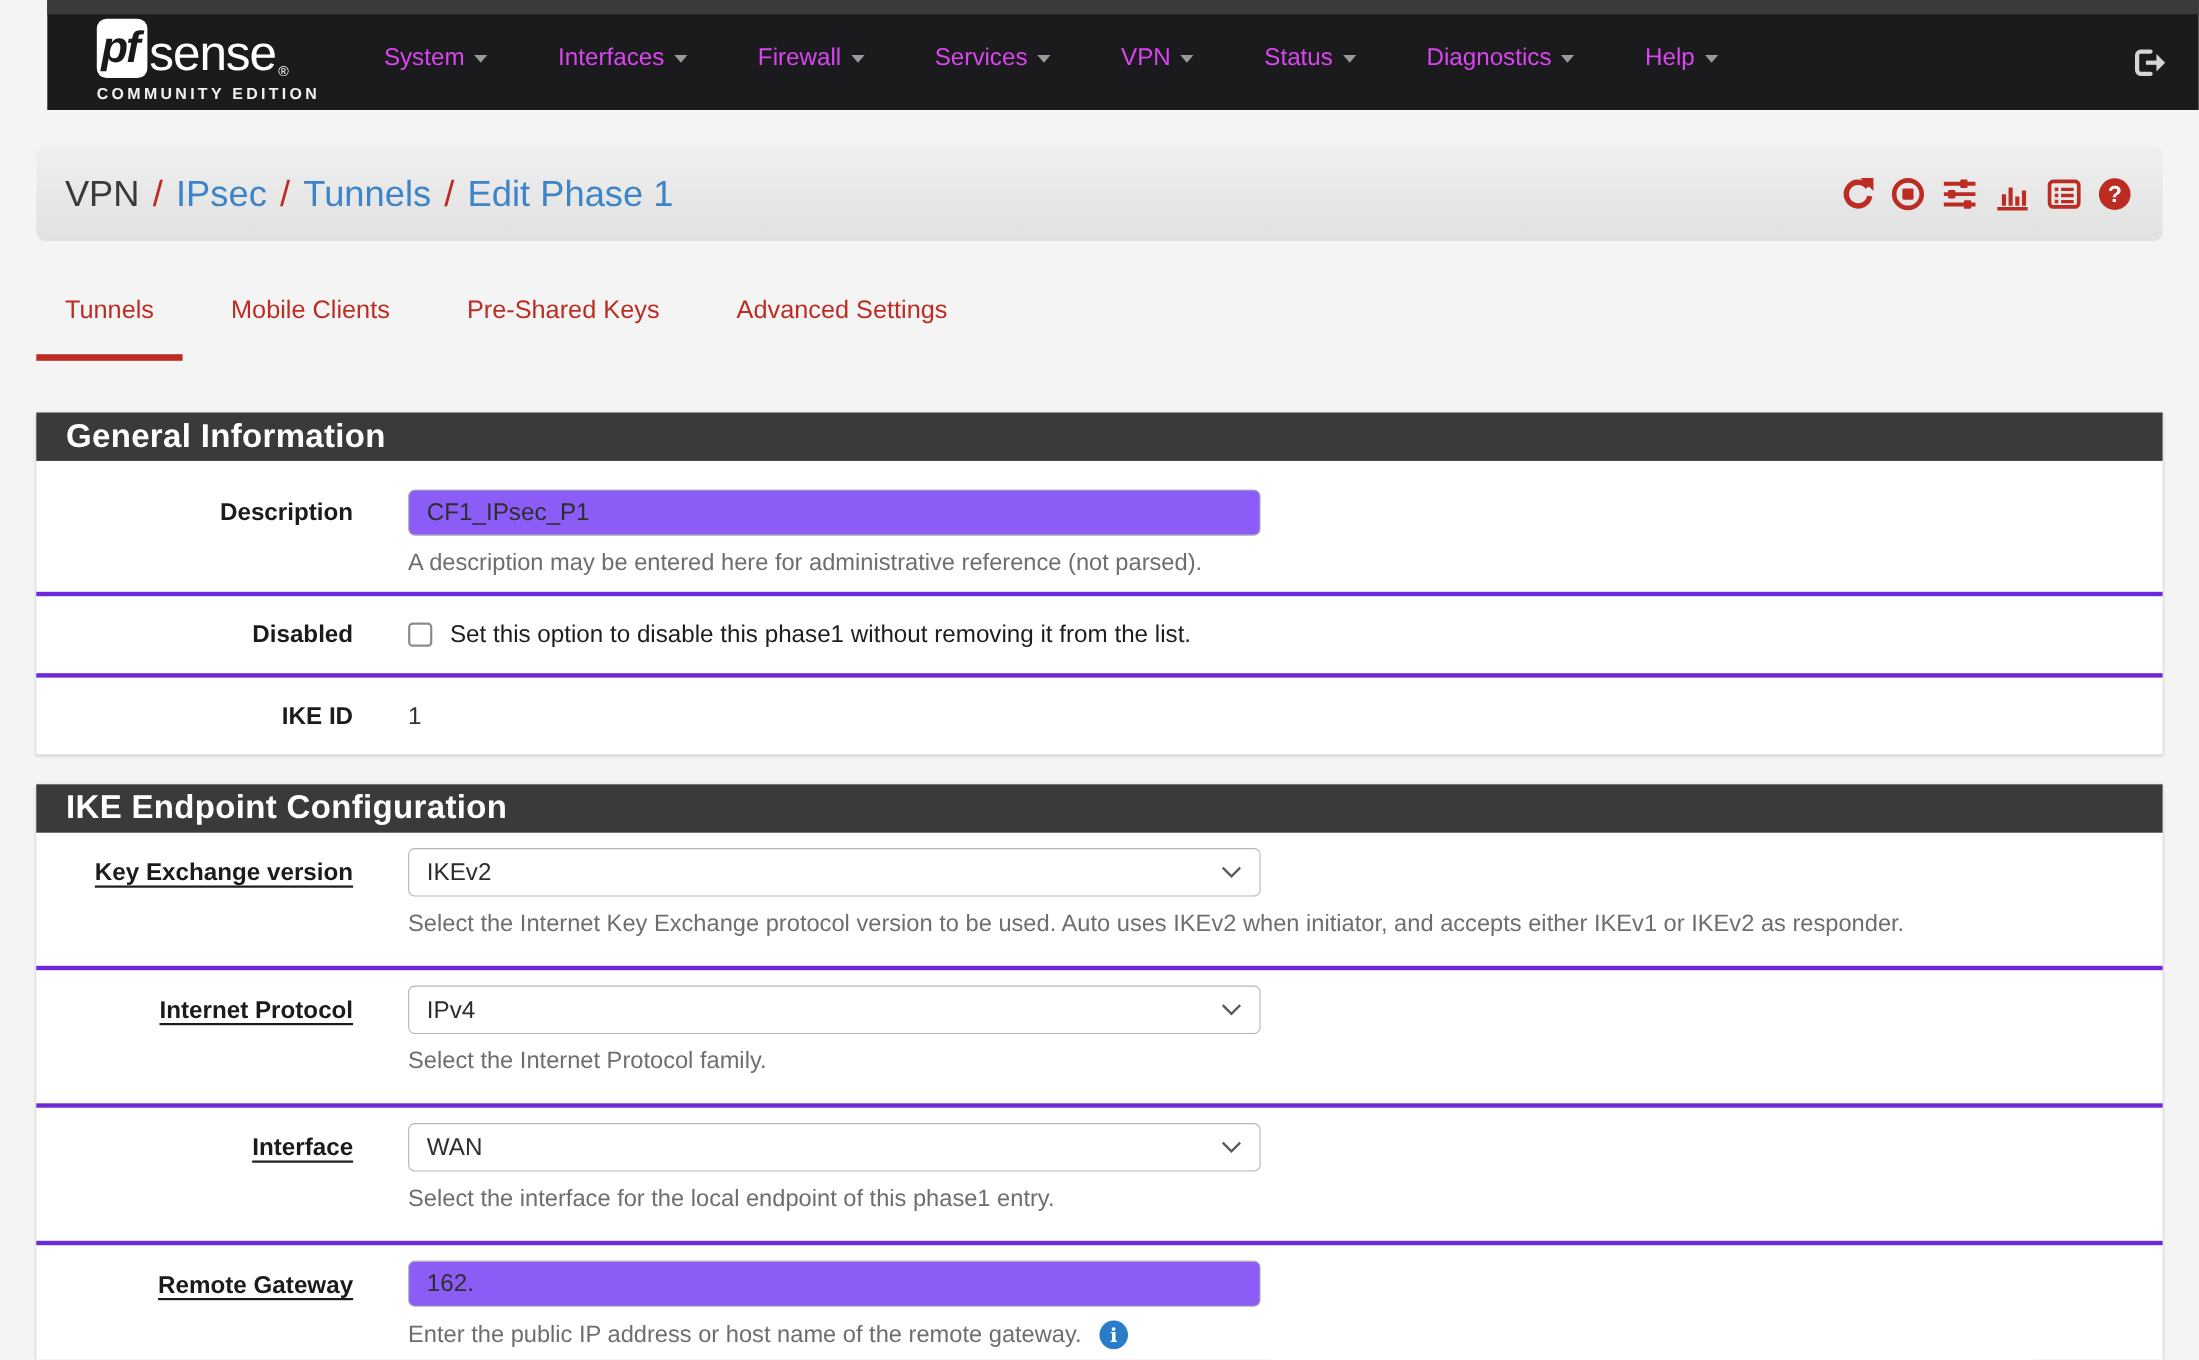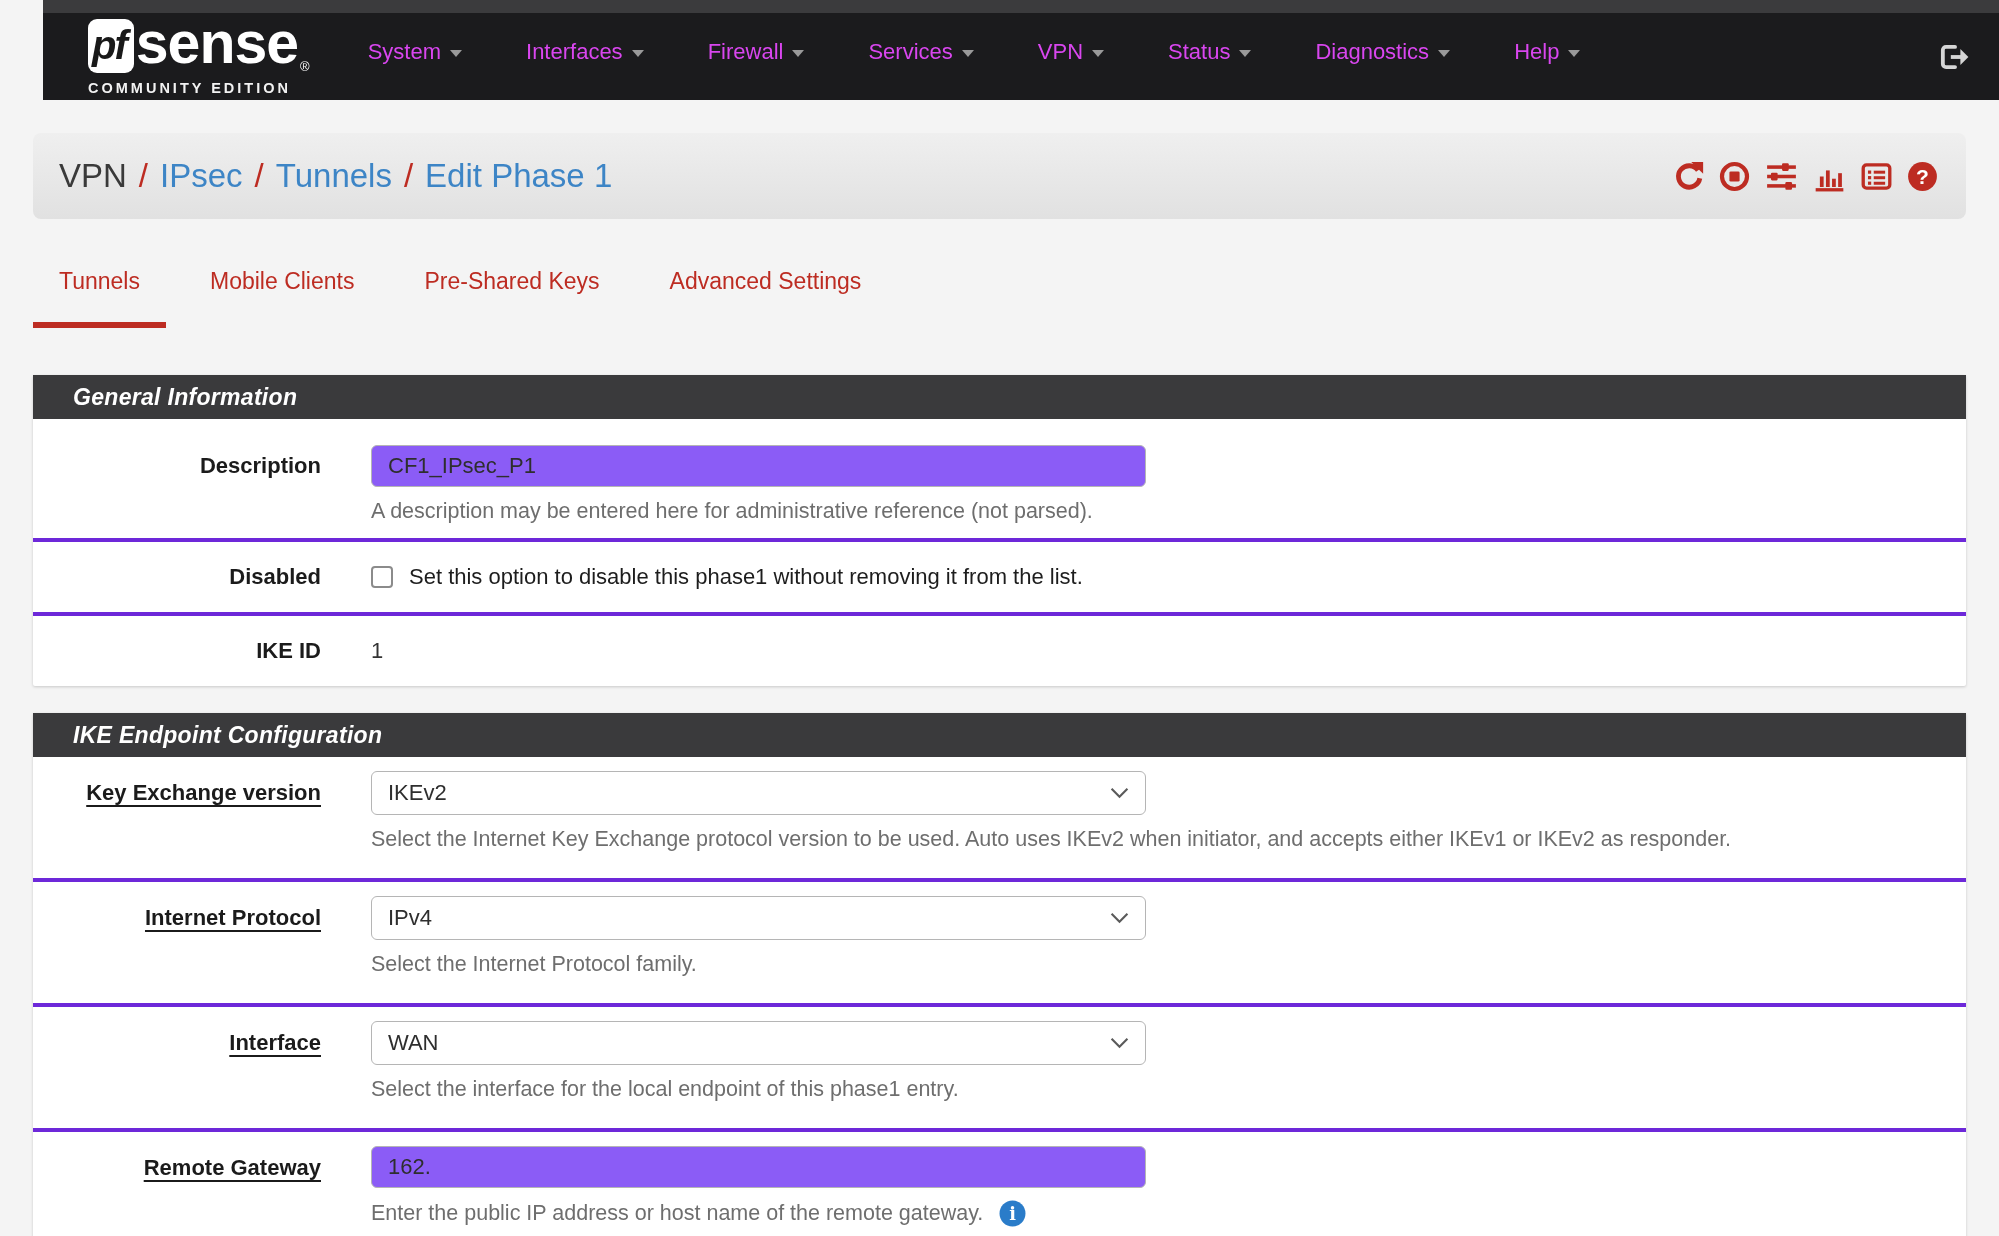--- a/index.html
+++ b/index.html
@@ -18,21 +18,21 @@
   
   .navbar{height:100px;background:var(--navbar-bg);position:relative;display:flex;align-items:center;margin-left:43px;}
   .navbar-topstrip{position:absolute;top:0;left:0;right:0;height:13px;background:#3b3b3d;}
   .brand{margin-left:45px;margin-top:10px;display:flex;flex-direction:column;}
   .brand-row{display:flex;align-items:flex-end;line-height:1;}
   .pf-box{
     background:#fff;color:#191919;border-radius:9px;
     font-weight:bold;font-style:italic;font-size:40px;
     padding:6px 8px 8px 4px;letter-spacing:-2px;
   }
-  .brand-sense{color:#fff;font-weight:bold;font-size:59px;letter-spacing:-1px;margin-left:2px;}
+  .brand-sense{color:#fff;font-weight:normal;font-size:45px;letter-spacing:-1px;margin-left:2px;}
   .brand-reg{color:#fff;font-size:13px;margin-left:2px;align-self:flex-end;}
   .brand-sub{color:#f2f2f2;font-size:14.5px;font-weight:bold;letter-spacing:3px;margin-top:7px;}
   .menu{display:flex;align-items:center;gap:64px;margin-left:58px;margin-top:4px;}
   .menu-item{display:flex;align-items:center;gap:9px;color:#d946ef;font-size:22px;cursor:pointer;}
   .caret{width:0;height:0;border-left:6px solid transparent;border-right:6px solid transparent;border-top:7px solid #9a9a9a;margin-top:3px;}
   .signout{position:absolute;right:28px;top:42px;color:#d6d6d6;cursor:pointer;}
   
   .content{padding:0 33px;}
   .breadcrumb-bar{
     margin-top:33px;height:86px;border-radius:8px;
@@ -50,22 +50,22 @@
   .tabs{display:flex;gap:18px;margin-top:49px;margin-left:0;}
   .tab{
     height:60px;padding:0 26px;font-size:23px;color:var(--accent-red);
     cursor:pointer;display:flex;align-items:flex-start;border-bottom:6px solid transparent;
   }
   .tab.active{border-bottom-color:var(--accent-red);}
   
   .panel{background:#fff;box-shadow:0 1px 3px rgba(0,0,0,0.18);margin-top:47px;border-radius:2px;}
   .panel + .panel{margin-top:27px;}
   .panel-header{
-    background:var(--header-bg);color:#fff;font-weight:bold;font-size:23px;
-    height:44px;display:flex;align-items:center;padding-left:40px;letter-spacing:0.3px;font-style:italic;
+    background:var(--header-bg);color:#fff;font-weight:bold;font-size:30px;
+    height:44px;display:flex;align-items:center;padding-left:27px;letter-spacing:0.3px;
   }
   .form-row{display:grid;grid-template-columns:338px 1fr;}
   .form-row + .form-row{border-top:4px solid #6d28d9;}
   .row-label{
     text-align:right;padding-right:50px;font-weight:bold;font-size:22px;color:#1b1b1b;
   }
   .row-label.u span{text-decoration:underline;text-decoration-thickness:2px;text-underline-offset:5px;}
   .row-control{padding:26px 0 14px 0;}
   .row-control .row-label{line-height:42px;padding-top:0;}
   .row-select{padding:14px 0 26px 0;}

